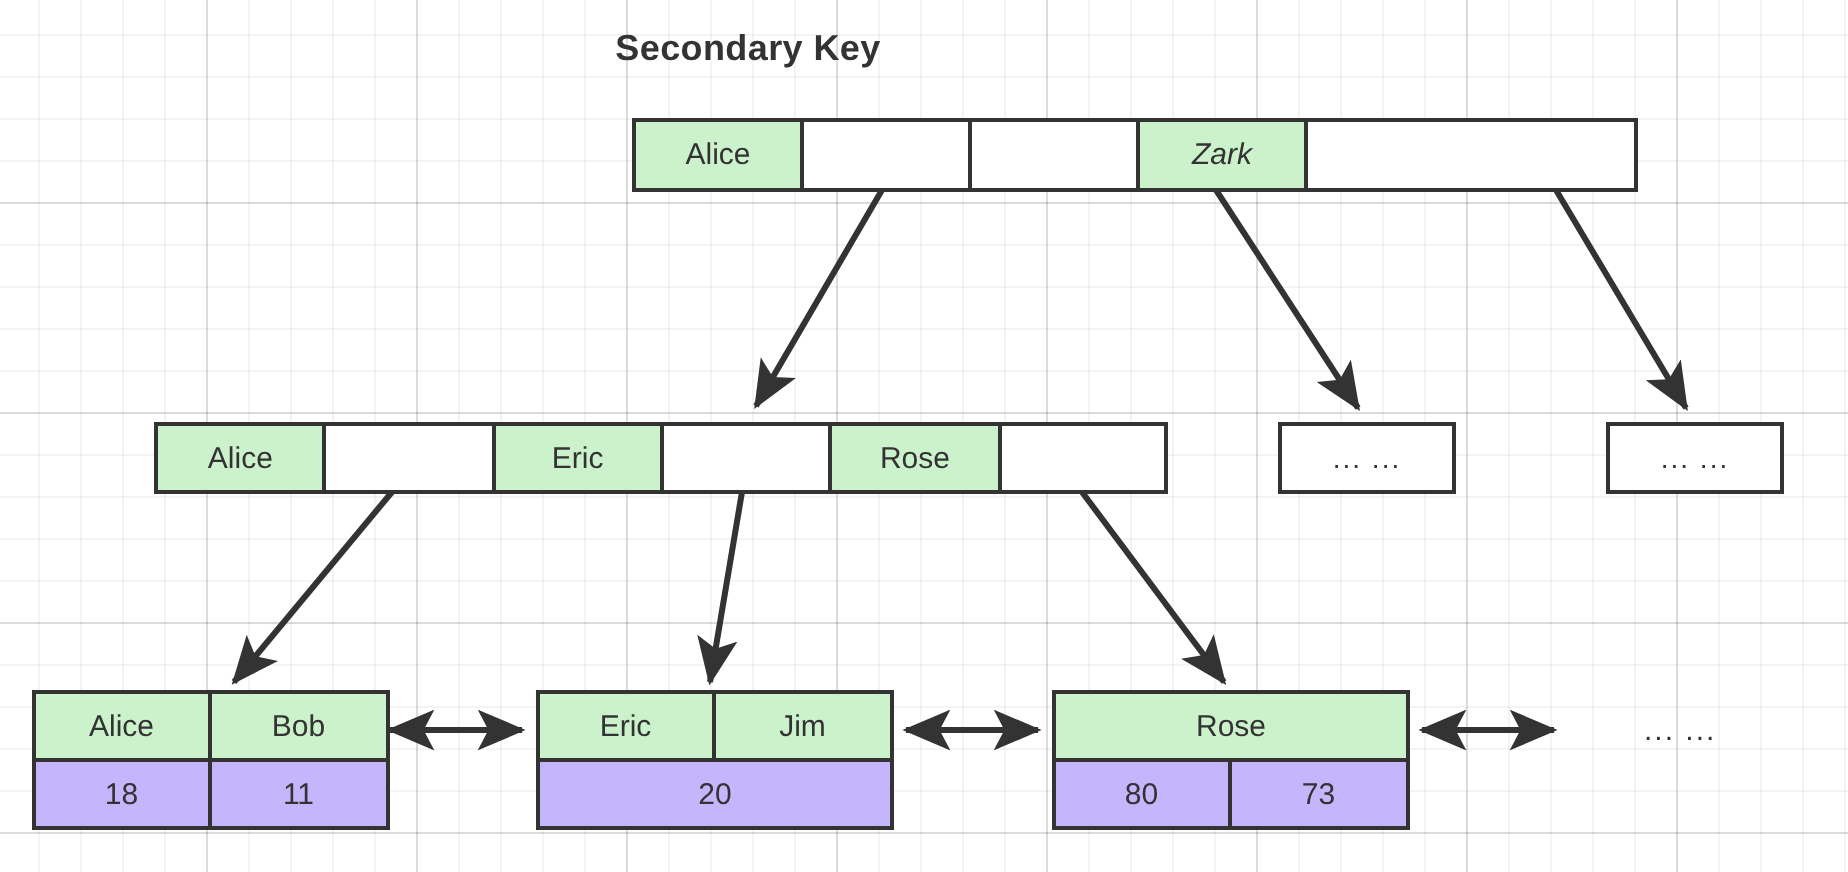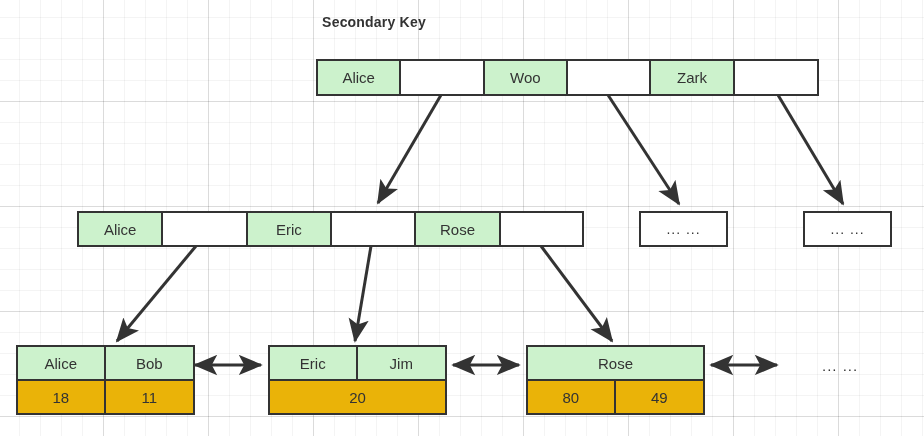--- a/index.html
+++ b/index.html
@@ -38,21 +38,21 @@
     height: 436px;
     pointer-events: none;
   }
 
   .title {
     position: absolute;
     left: 0;
     top: 14px;
     width: 748px;
     text-align: center;
-    font-size: 14px;
+    font-size: 18px;
     font-weight: bold;
     color: #333333;
     letter-spacing: 0.2px;
   }
 
   
   .node {
     position: absolute;
     display: flex;
     border: 2px solid #333333;
@@ -94,21 +94,21 @@
     display: flex;
     align-items: center;
     justify-content: center;
     font-size: 15px;
     color: #333333;
     border-right: 2px solid #333333;
     flex: 1 1 50%;
   }
   .leaf-cell:last-child { border-right: none; }
   .leaf-row.keys .leaf-cell { background: #ccf2cc; }
-  .leaf-row.vals .leaf-cell { background: #eab308; }
+  .leaf-row.vals .leaf-cell { background: #c4b5fd; }
 
   .ellipsis-text {
     position: absolute;
     font-size: 15px;
     color: #333333;
     letter-spacing: 1px;
     white-space: nowrap;
   }
 </style>
 </head>
@@ -141,23 +141,22 @@
     <line x1="541" y1="246" x2="612" y2="341" stroke="#333333" stroke-width="3" marker-end="url(#ah)"></line>
 
     <line x1="195" y1="365" x2="261" y2="365" stroke="#333333" stroke-width="3" marker-end="url(#ah)" marker-start="url(#ah-start)"></line>
     <line x1="453" y1="365" x2="519" y2="365" stroke="#333333" stroke-width="3" marker-end="url(#ah)" marker-start="url(#ah-start)"></line>
     <line x1="711" y1="365" x2="777" y2="365" stroke="#333333" stroke-width="3" marker-end="url(#ah)" marker-start="url(#ah-start)"></line>
   </svg>
 
   <div class="node" style="left:316px; top:59px; width:503px; height:37px;">
     <div class="cell key" style="width:84px;">Alice</div>
     <div class="cell ptr" style="width:84px;"></div>
-    <div class="cell key" style="width:84px;">Woo</div>
     <div class="cell ptr" style="width:84px;"></div>
-    <div class="cell key" style="width:84px;">Zark</div>
+    <div class="cell key" style="width:84px;font-style:italic;">Zark</div>
     <div class="cell ptr" style="width:83px;"></div>
   </div>
 
   <div class="node" style="left:77px; top:211px; width:507px; height:36px;">
     <div class="cell key" style="width:85px;">Alice</div>
     <div class="cell ptr" style="width:85px;"></div>
     <div class="cell key" style="width:85px;">Eric</div>
     <div class="cell ptr" style="width:85px;"></div>
     <div class="cell key" style="width:85px;">Rose</div>
     <div class="cell ptr" style="width:82px;"></div>
@@ -190,19 +189,19 @@
       <div class="leaf-cell">20</div>
     </div>
   </div>
 
   <div class="leaf" style="left:526px; top:345px; width:179px; height:70px;">
     <div class="leaf-row keys">
       <div class="leaf-cell">Rose</div>
     </div>
     <div class="leaf-row vals">
       <div class="leaf-cell">80</div>
-      <div class="leaf-cell">49</div>
+      <div class="leaf-cell">73</div>
     </div>
   </div>
 
   <div class="ellipsis-text" style="left:822px; top:357px;">... ...</div>
 
 </div>
 
 </body></html>

